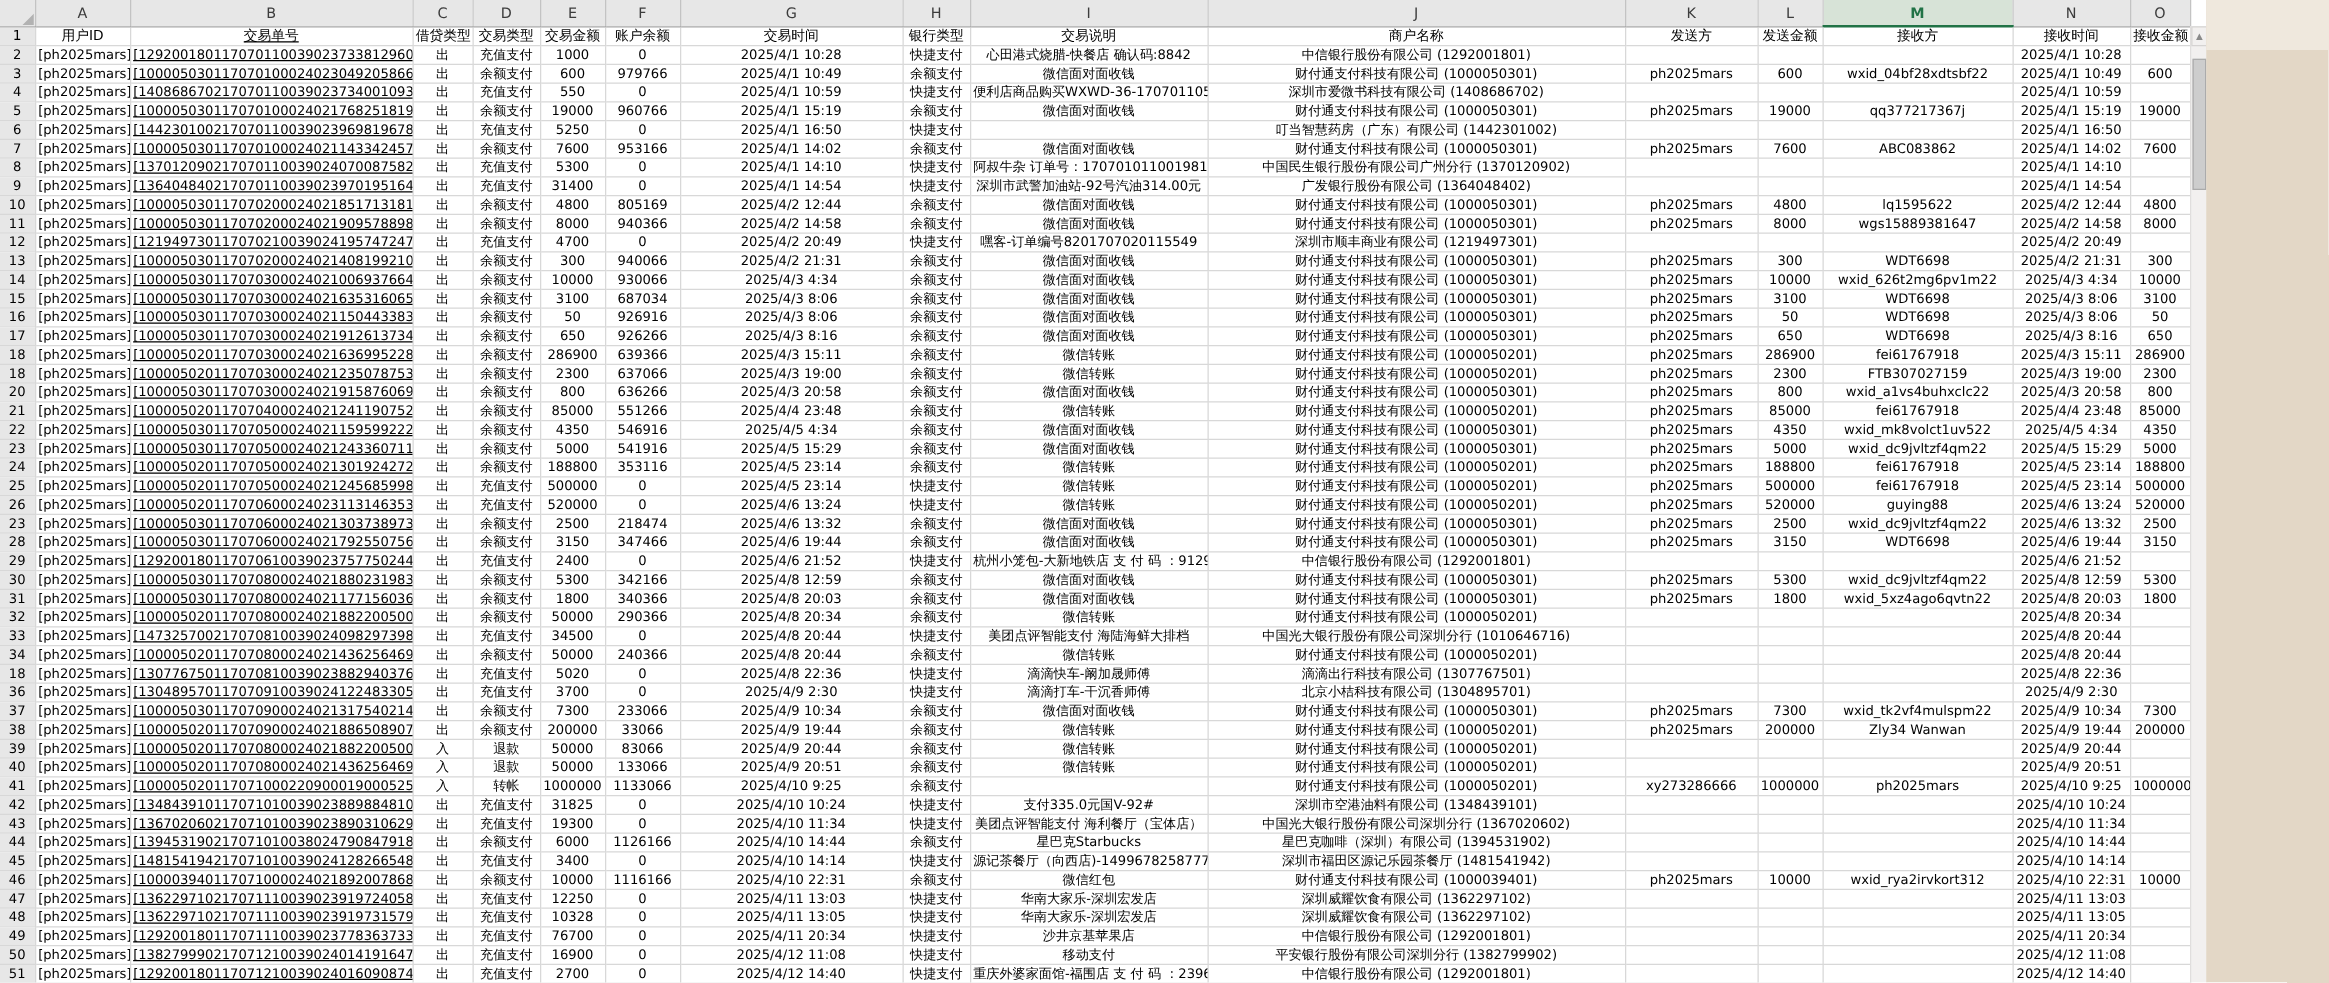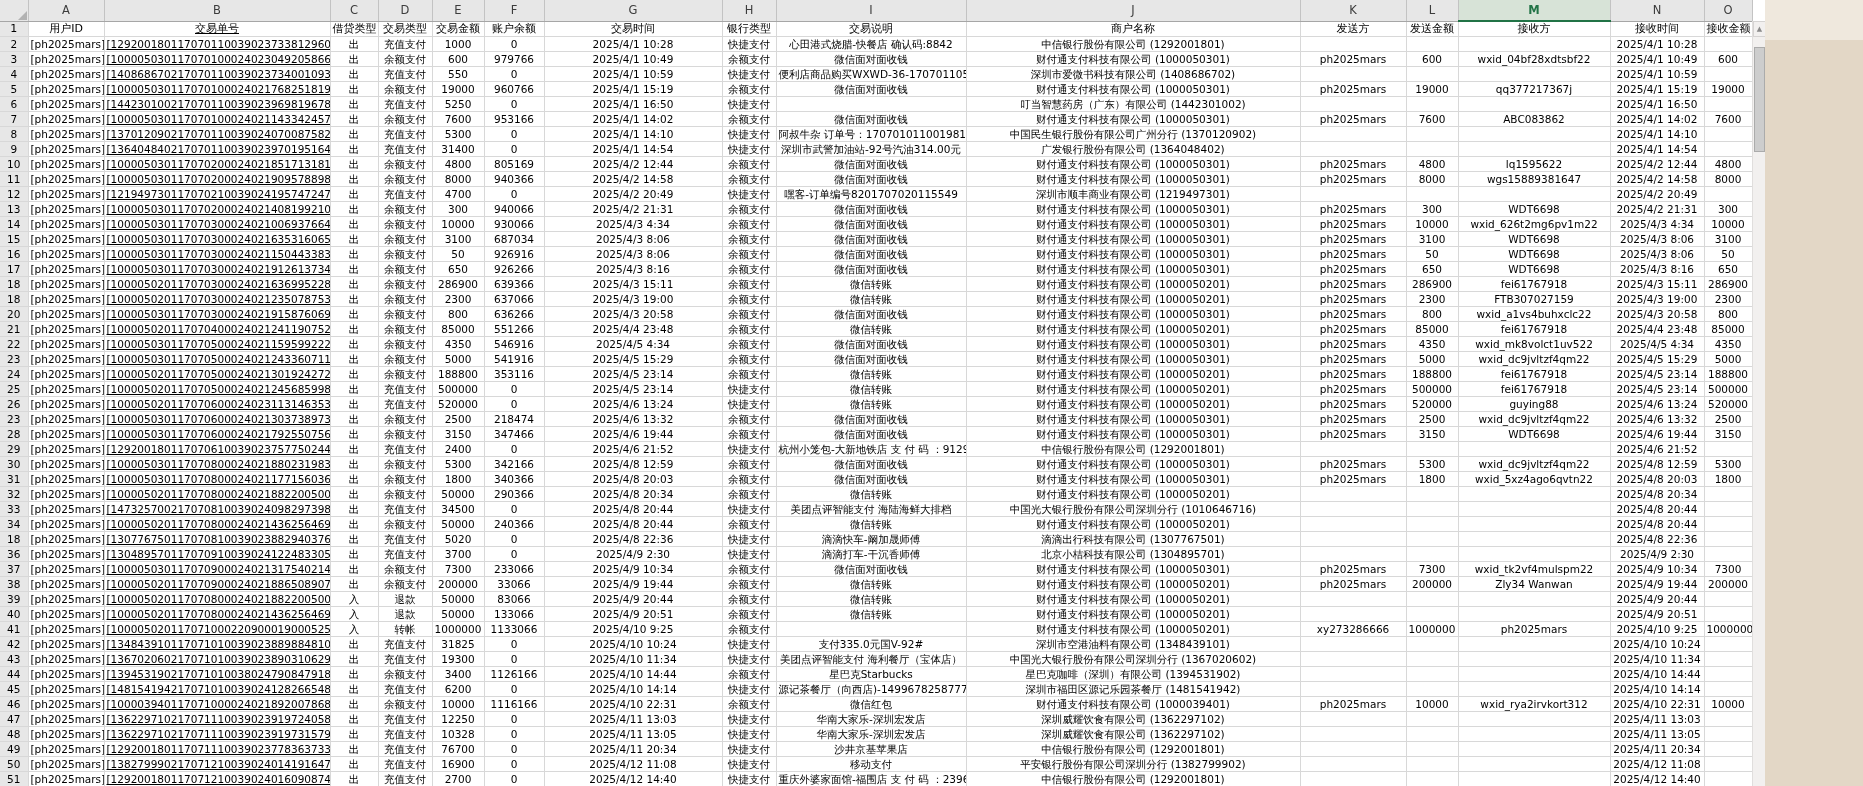--- a/index.html
+++ b/index.html
@@ -857,39 +857,39 @@
           <td></td>
           <td class="al-right">2025/4/10 11:34</td>
           <td></td>
         </tr>
         <tr>
           <td class="rnum">44</td>
           <td>[ph2025mars]</td>
           <td class="cell-b">[139453190217071010038024790847918847]</td>
           <td>出</td>
           <td>余额支付</td>
-          <td>3400</td>
+          <td>6000</td>
           <td>1126166</td>
           <td class="al-right">2025/4/10 14:44</td>
           <td>余额支付</td>
           <td>星巴克Starbucks</td>
           <td>星巴克咖啡（深圳）有限公司 (1394531902)</td>
           <td></td>
           <td></td>
           <td></td>
           <td class="al-right">2025/4/10 14:44</td>
           <td></td>
         </tr>
         <tr>
           <td class="rnum">45</td>
           <td>[ph2025mars]</td>
           <td class="cell-b">[148154194217071010039024128266548847]</td>
           <td>出</td>
           <td>充值支付</td>
-          <td>6200</td>
+          <td>3400</td>
           <td>0</td>
           <td class="al-right">2025/4/10 14:14</td>
           <td>快捷支付</td>
           <td>源记茶餐厅（向西店)-149967825877755352</td>
           <td>深圳市福田区源记乐园茶餐厅 (1481541942)</td>
           <td></td>
           <td></td>
           <td></td>
           <td class="al-right">2025/4/10 14:14</td>
           <td></td>

